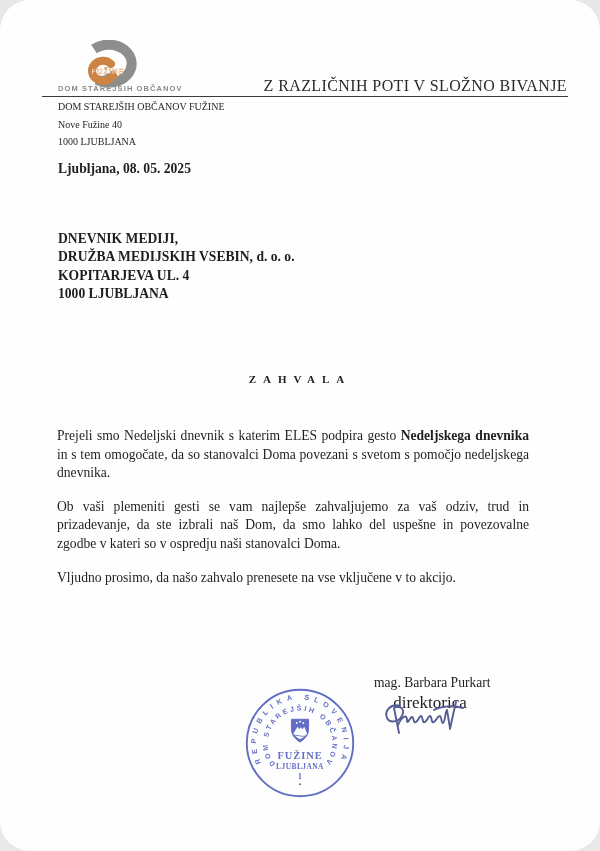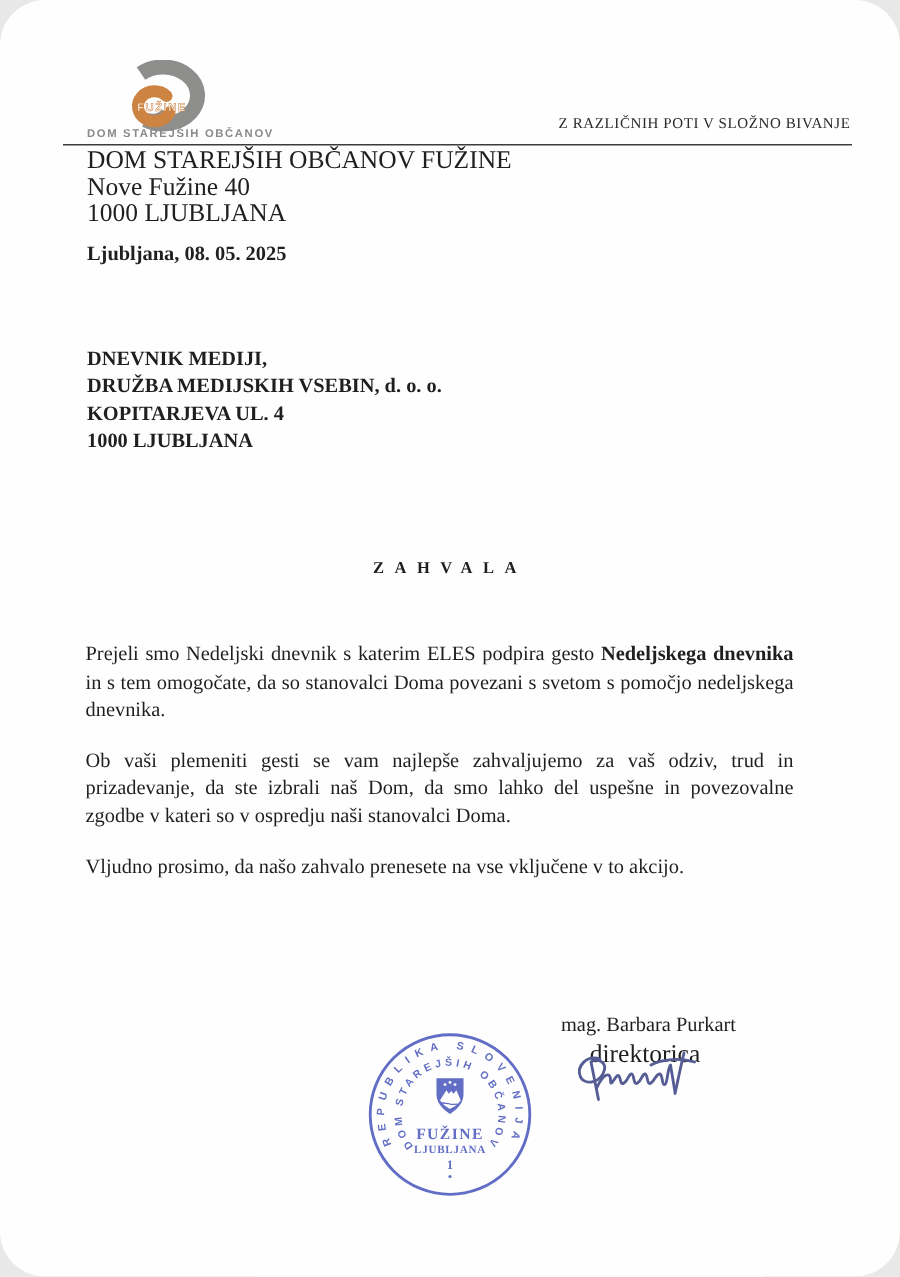--- a/index.html
+++ b/index.html
@@ -16,28 +16,28 @@
   
   .logo-swirl{position:absolute;left:70px;top:40px;width:80px;height:48px;}
   .logo-subtext{
     position:absolute;left:58px;top:84px;
     font-family:"Liberation Sans", sans-serif;
     font-size:7.5px;font-weight:bold;letter-spacing:1.1px;
     color:#8a8a88;white-space:nowrap;
   }
   .tagline{
     position:absolute;right:33px;top:77px;
-    font-size:10px;letter-spacing:0.4px;color:#2a2a2a;white-space:nowrap;text-align:center;
+    font-size:16px;letter-spacing:0.4px;color:#2a2a2a;white-space:nowrap;text-align:center;
   }
   .header-rule{
     position:absolute;left:42px;top:96px;width:526px;height:0;
     border-top:1.7px solid #3c3c3c;
   }
   
-  .sender{position:absolute;left:58px;top:98px;font-size:17px;line-height:17.6px;}
+  .sender{position:absolute;left:58px;top:98px;font-size:10px;line-height:17.6px;}
   
   .dateline{position:absolute;left:58px;top:161px;font-size:13.6px;font-weight:bold;}
   
   .recipient{position:absolute;left:58px;top:230px;font-size:13.6px;font-weight:bold;line-height:18.4px;}
   
   .doc-title{
     position:absolute;left:0;top:373px;width:100%;
     text-align:center;font-size:11px;font-weight:bold;letter-spacing:7px;
   }
   

